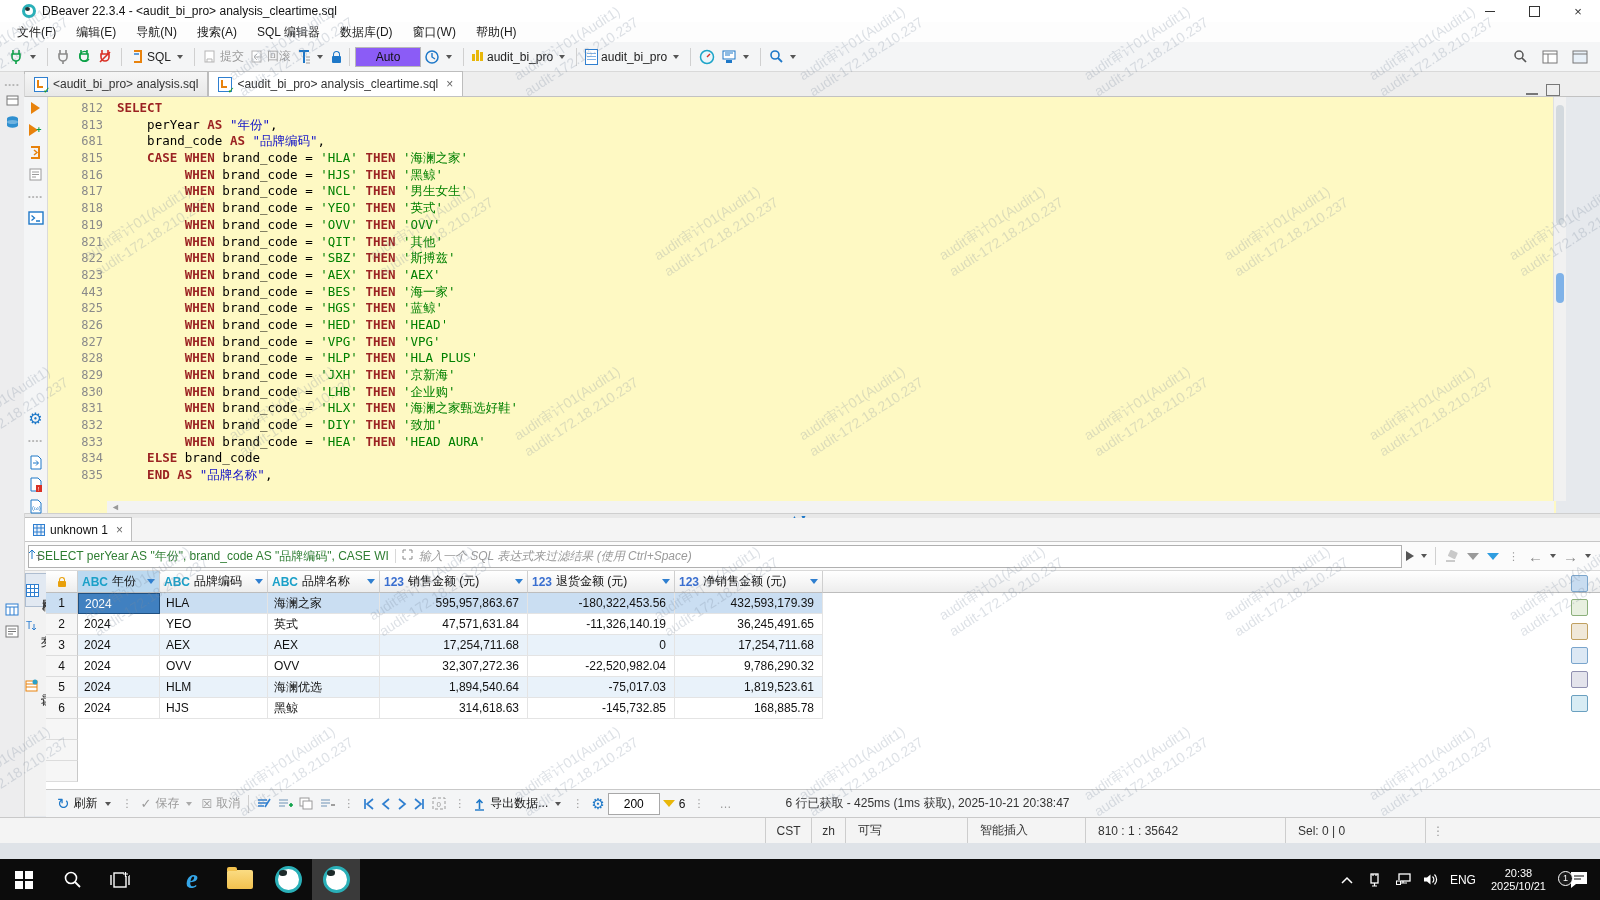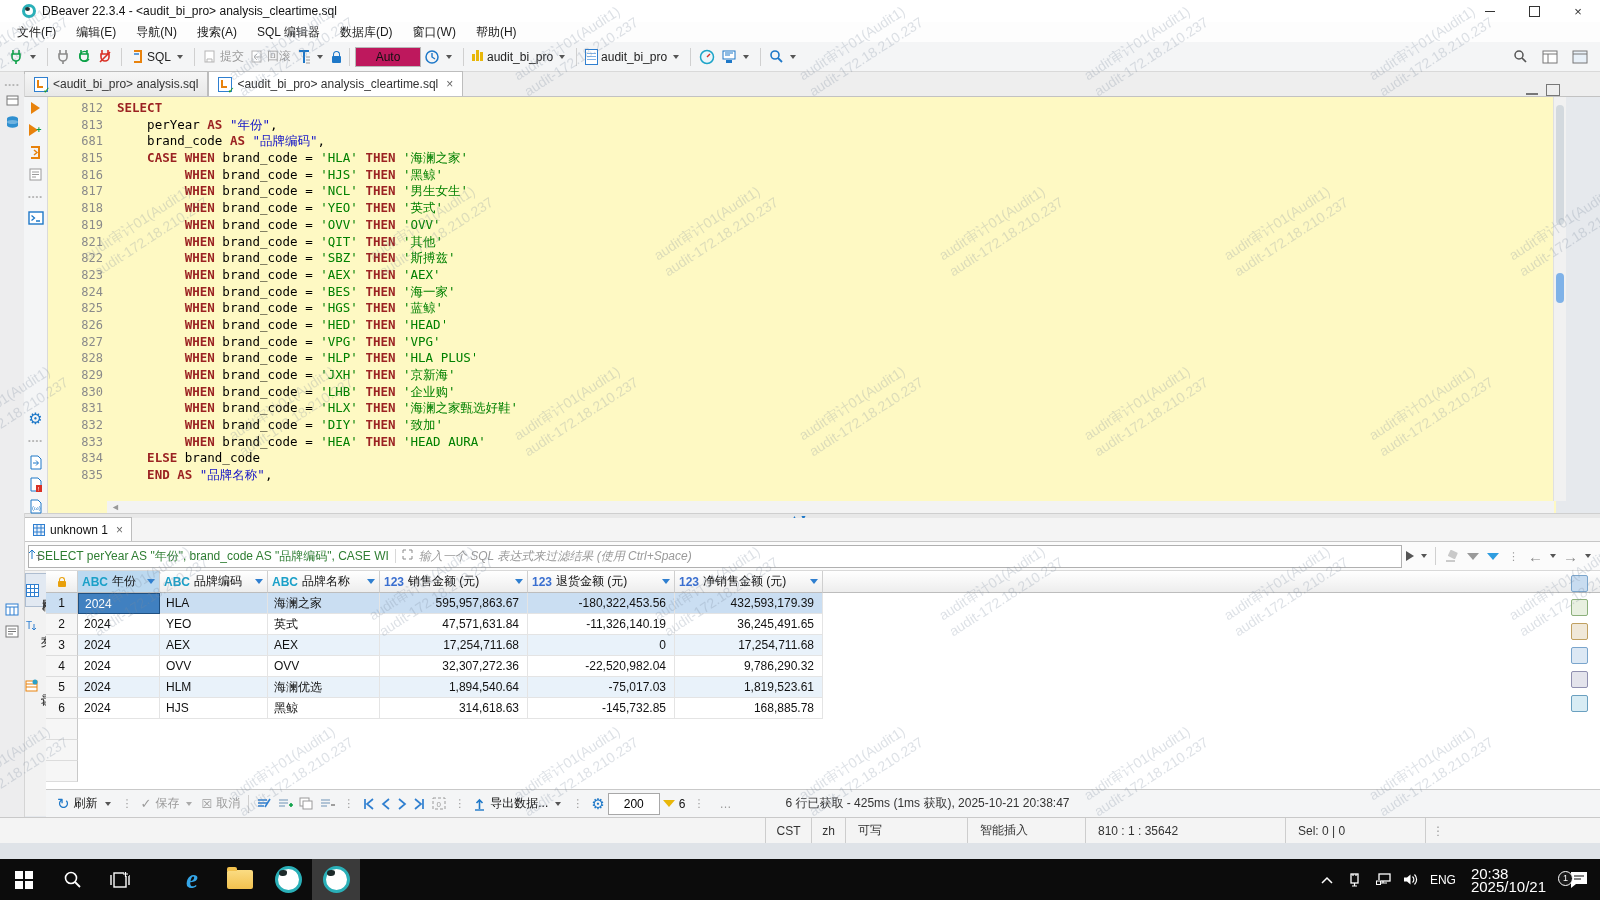--- a/index.html
+++ b/index.html
@@ -21,21 +21,21 @@
   .winbtn{width:44px;height:22px;display:flex;align-items:center;justify-content:center;color:#333;font-size:13px}
   .winbtn .bx{width:9px;height:9px;border:1px solid #333}
   .winbtn .mn{width:10px;height:1px;background:#333}
   .win-controls{margin-left:auto;display:flex}
   .menubar{top:22px;height:20px;background:#fdfdfd;display:flex;align-items:center;padding-left:8px;gap:2px}
   .menu-item{padding:2px 9px;color:#1a1a1a}
   .toolbar{top:42px;height:30px;background:#f4f5f6;border-bottom:1px solid #d9d9d9;display:flex;align-items:center;padding-left:6px}
   .tbtn{display:flex;align-items:center;gap:3px;padding:2px 3px;flex:0 0 auto}
   .tlabel{color:#222}
   .tlabel.dis{color:#9a9a9a}
-  .combo{background:#be185d;border:1px solid #b8b8b8;padding:2px 10px;min-width:44px;text-align:center}
+  .combo{background:#8b5cf6;border:1px solid #b8b8b8;padding:2px 10px;min-width:44px;text-align:center}
   .ic{display:inline-block;flex:0 0 auto}
   .i-bars span{display:inline-block;width:3px;margin-right:1px;background:#e8b70a}
   .i-page{width:11px;height:14px;background:#fff;border:1px solid #2f7fd0;position:relative}
   .i-page i{position:absolute;left:1px;right:1px;height:1px;background:#7fb2e8}
   .i-lock{width:9px;height:7px;background:#1e78c8;border-radius:1px;position:relative;margin-top:5px}
   .i-lock:before{content:"";position:absolute;left:1px;top:-5px;width:5px;height:5px;border:1.5px solid #1e78c8;border-bottom:none;border-radius:4px 4px 0 0}
   .i-locko{width:8px;height:6px;background:#e8a00c;border-radius:1px;position:relative;margin-top:4px}
   .i-locko:before{content:"";position:absolute;left:1px;top:-4px;width:4px;height:4px;border:1.5px solid #e8a00c;border-bottom:none;border-radius:3px 3px 0 0}
   
   .tabbar{top:72px;height:25px;background:#eeeeee;border-bottom:1px solid #c2c2c2;display:flex;align-items:flex-end;padding-left:24px}
@@ -111,21 +111,21 @@
   .statusbar{top:817px;height:26px;background:#f4f4f4;border-top:1px solid #c9c9c9;display:flex;align-items:stretch}
   .sbspacer{flex:1 1 auto}
   .sbcell{border-left:1px solid #cdcdcd;display:flex;align-items:center;padding:0 12px;color:#333;box-sizing:border-box}
   
   .desktop{top:843px;height:16px;background:#dfe3e8}
   .taskbar{top:859px;height:41px;background:#0c0c0c;display:flex;align-items:stretch;z-index:20}
   .ttile{width:48px;display:flex;align-items:center;justify-content:center;flex:0 0 auto}
   .ttile.active{background:#3a3a3a}
   .tray{margin-left:auto;display:flex;align-items:center}
   .trayi{width:28px;display:flex;align-items:center;justify-content:center;color:#fff}
-  .clock{color:#fff;font-size:15px;line-height:13px;padding:0 10px}
+  .clock{color:#fff;text-align:center;font-size:11px;line-height:13px;padding:0 10px}
   .dbv{width:27px;height:27px;border-radius:50%;background:#fff;border:3px solid #2ab0b8;box-sizing:border-box;position:relative}
   .dbv:after{content:"";position:absolute;left:1px;top:1px;width:8px;height:6px;background:#1d2a2a;border-radius:50% 40% 50% 40%}
   .folder{width:26px;height:19px;background:linear-gradient(#fbdc83,#f2c14e);border-radius:2px;position:relative}
   .folder:before{content:"";position:absolute;top:-3px;left:0;width:10px;height:4px;background:#f2c14e;border-radius:2px 2px 0 0}
   .ie{color:#35a6e8;font-family:"Liberation Serif",serif;font-style:italic;font-weight:bold;font-size:27px;line-height:27px}
   
   .wmlayer{position:absolute;left:0;top:0;width:1600px;height:843px;pointer-events:none;overflow:hidden;z-index:50}
   .wm{position:absolute;transform:rotate(-33deg);color:rgba(125,140,160,0.26);font-size:14px;line-height:19px;white-space:nowrap}
 </style>
 </head>
@@ -409,21 +409,21 @@
     </div>
     <div class="cl">
       <span class="ln">822</span>
       <span class="lt"><span class="tk-t">         </span><span class="tk-k">WHEN</span><span class="tk-t"> brand_code = </span><span class="tk-s">'SBZ'</span><span class="tk-t"> </span><span class="tk-k">THEN</span><span class="tk-t"> </span><span class="tk-s">'斯搏兹'</span></span>
     </div>
     <div class="cl">
       <span class="ln">823</span>
       <span class="lt"><span class="tk-t">         </span><span class="tk-k">WHEN</span><span class="tk-t"> brand_code = </span><span class="tk-s">'AEX'</span><span class="tk-t"> </span><span class="tk-k">THEN</span><span class="tk-t"> </span><span class="tk-s">'AEX'</span></span>
     </div>
     <div class="cl">
-      <span class="ln">824</span>
+      <span class="ln">443</span>
       <span class="lt"><span class="tk-t">         </span><span class="tk-k">WHEN</span><span class="tk-t"> brand_code = </span><span class="tk-s">'BES'</span><span class="tk-t"> </span><span class="tk-k">THEN</span><span class="tk-t"> </span><span class="tk-s">'海一家'</span></span>
     </div>
     <div class="cl">
       <span class="ln">825</span>
       <span class="lt"><span class="tk-t">         </span><span class="tk-k">WHEN</span><span class="tk-t"> brand_code = </span><span class="tk-s">'HGS'</span><span class="tk-t"> </span><span class="tk-k">THEN</span><span class="tk-t"> </span><span class="tk-s">'蓝鲸'</span></span>
     </div>
     <div class="cl">
       <span class="ln">826</span>
       <span class="lt"><span class="tk-t">         </span><span class="tk-k">WHEN</span><span class="tk-t"> brand_code = </span><span class="tk-s">'HED'</span><span class="tk-t"> </span><span class="tk-k">THEN</span><span class="tk-t"> </span><span class="tk-s">'HEAD'</span></span>
     </div>

